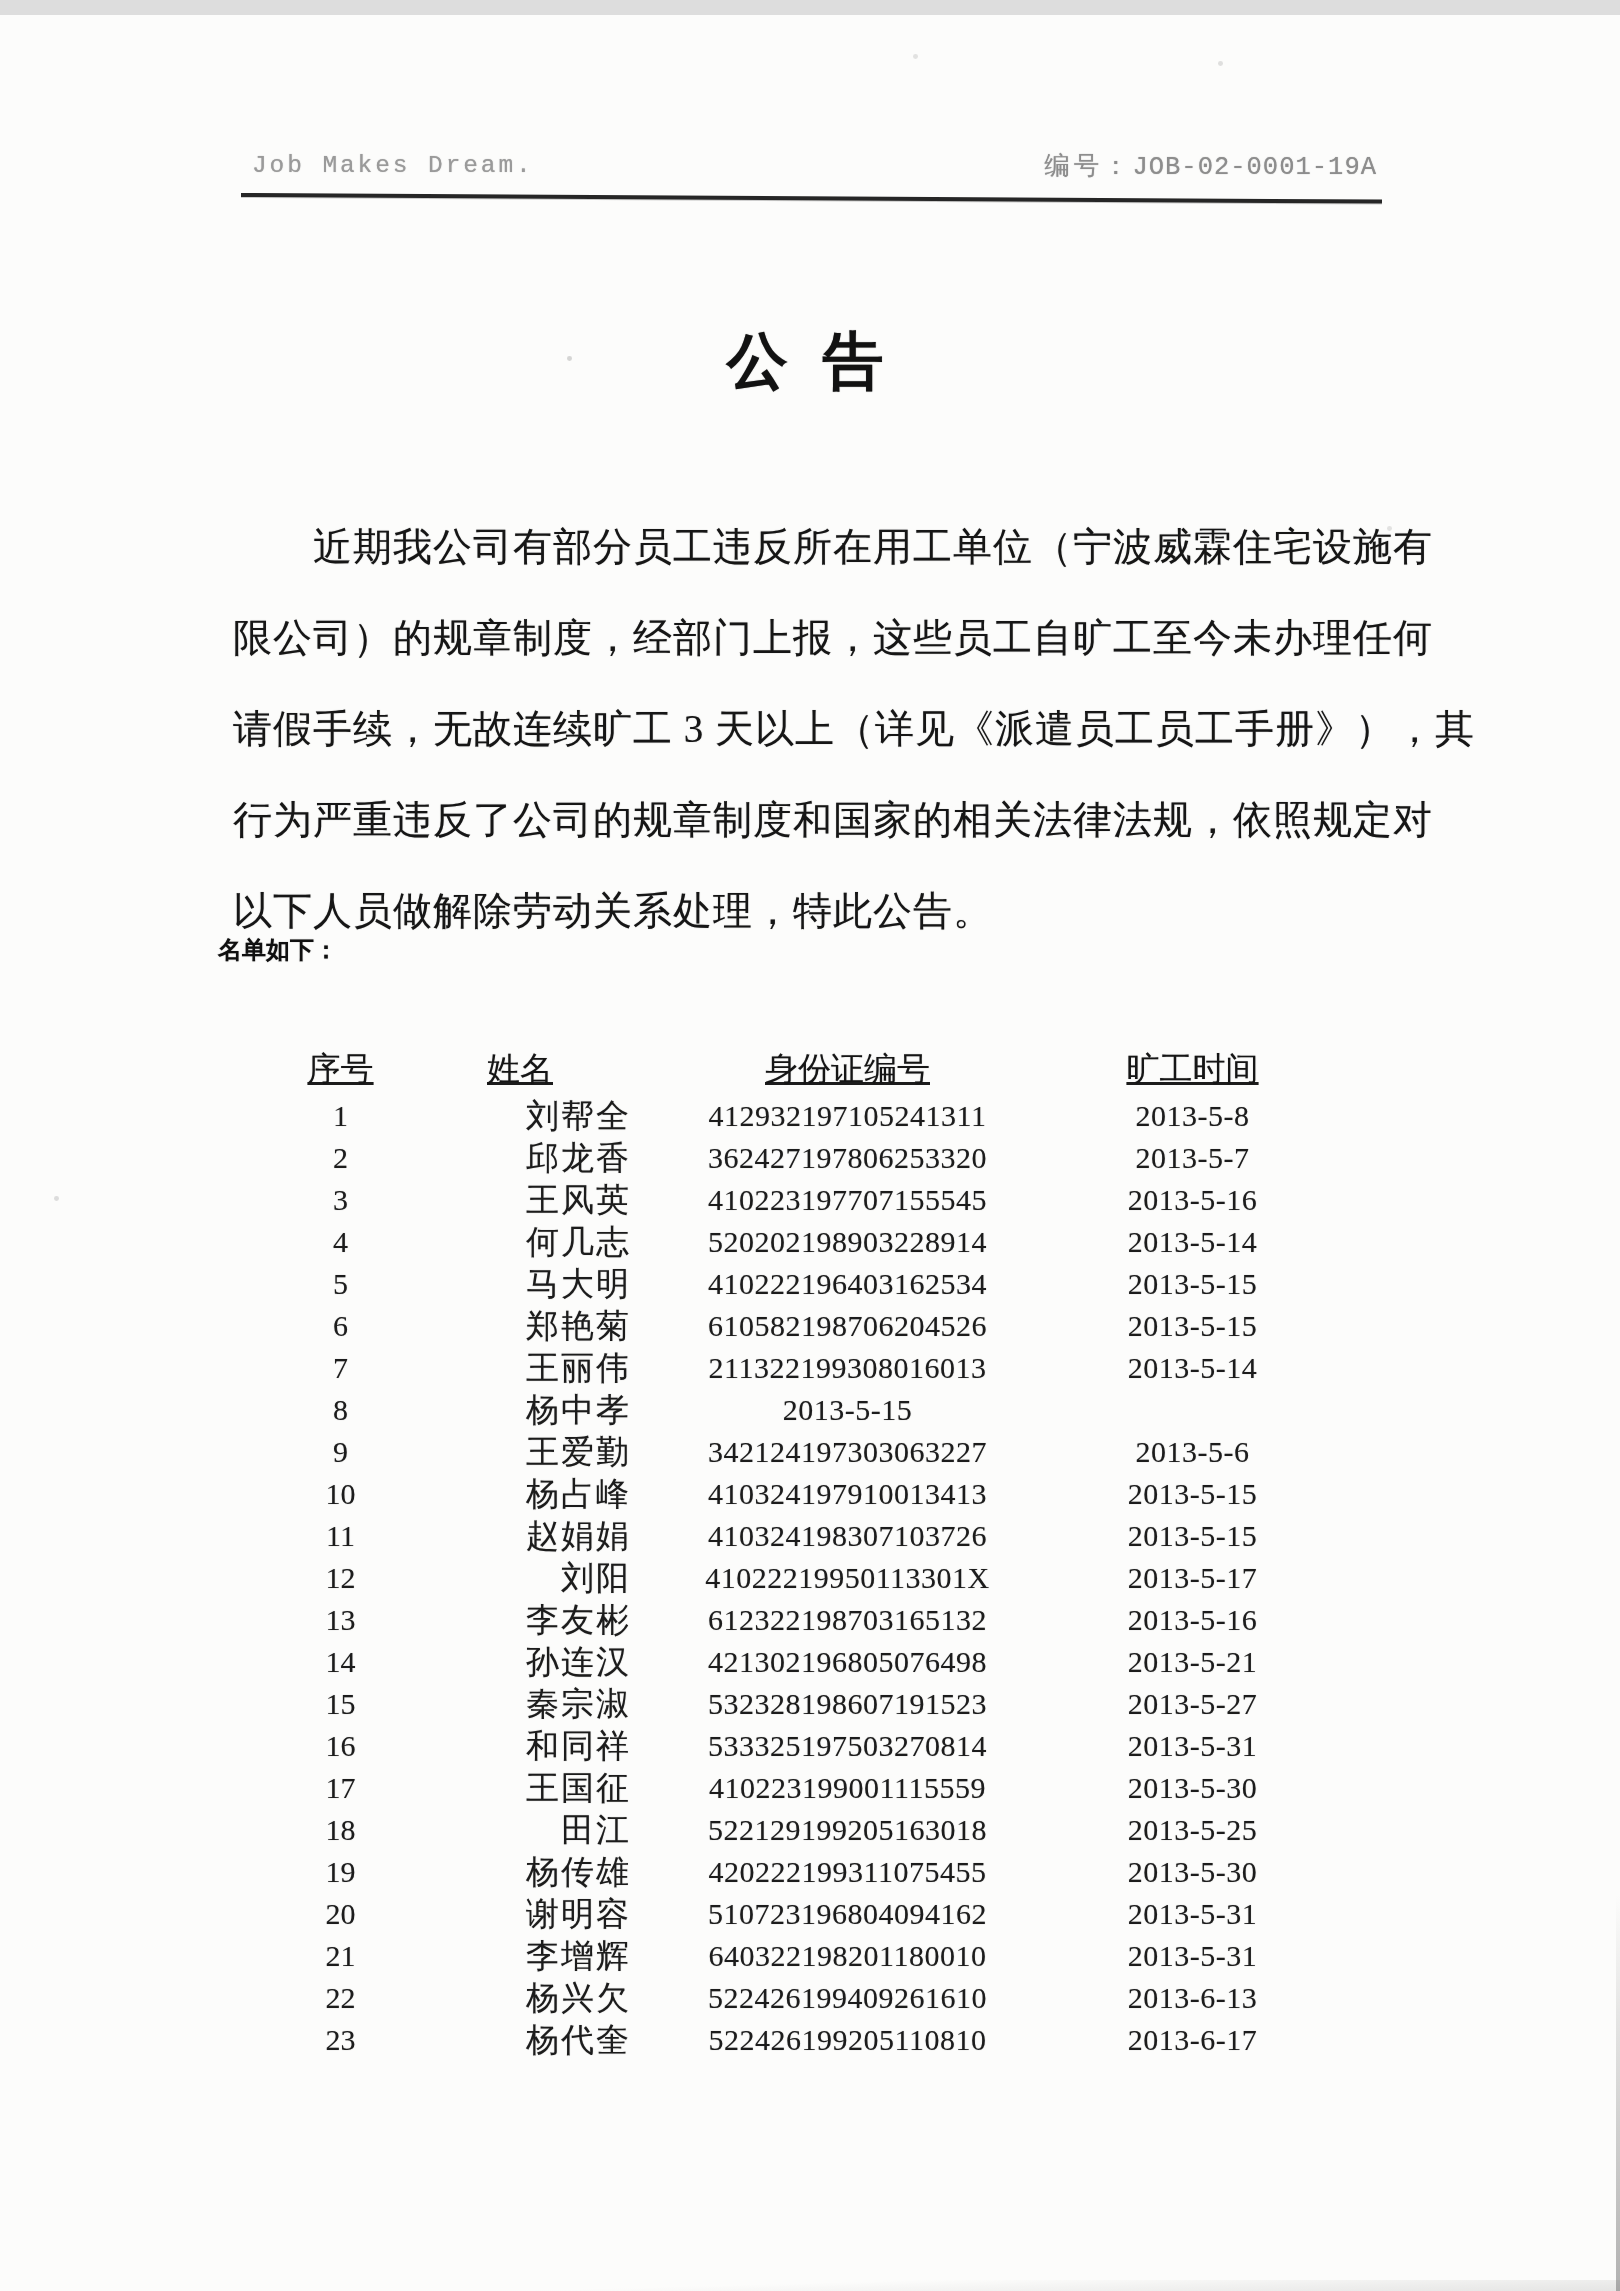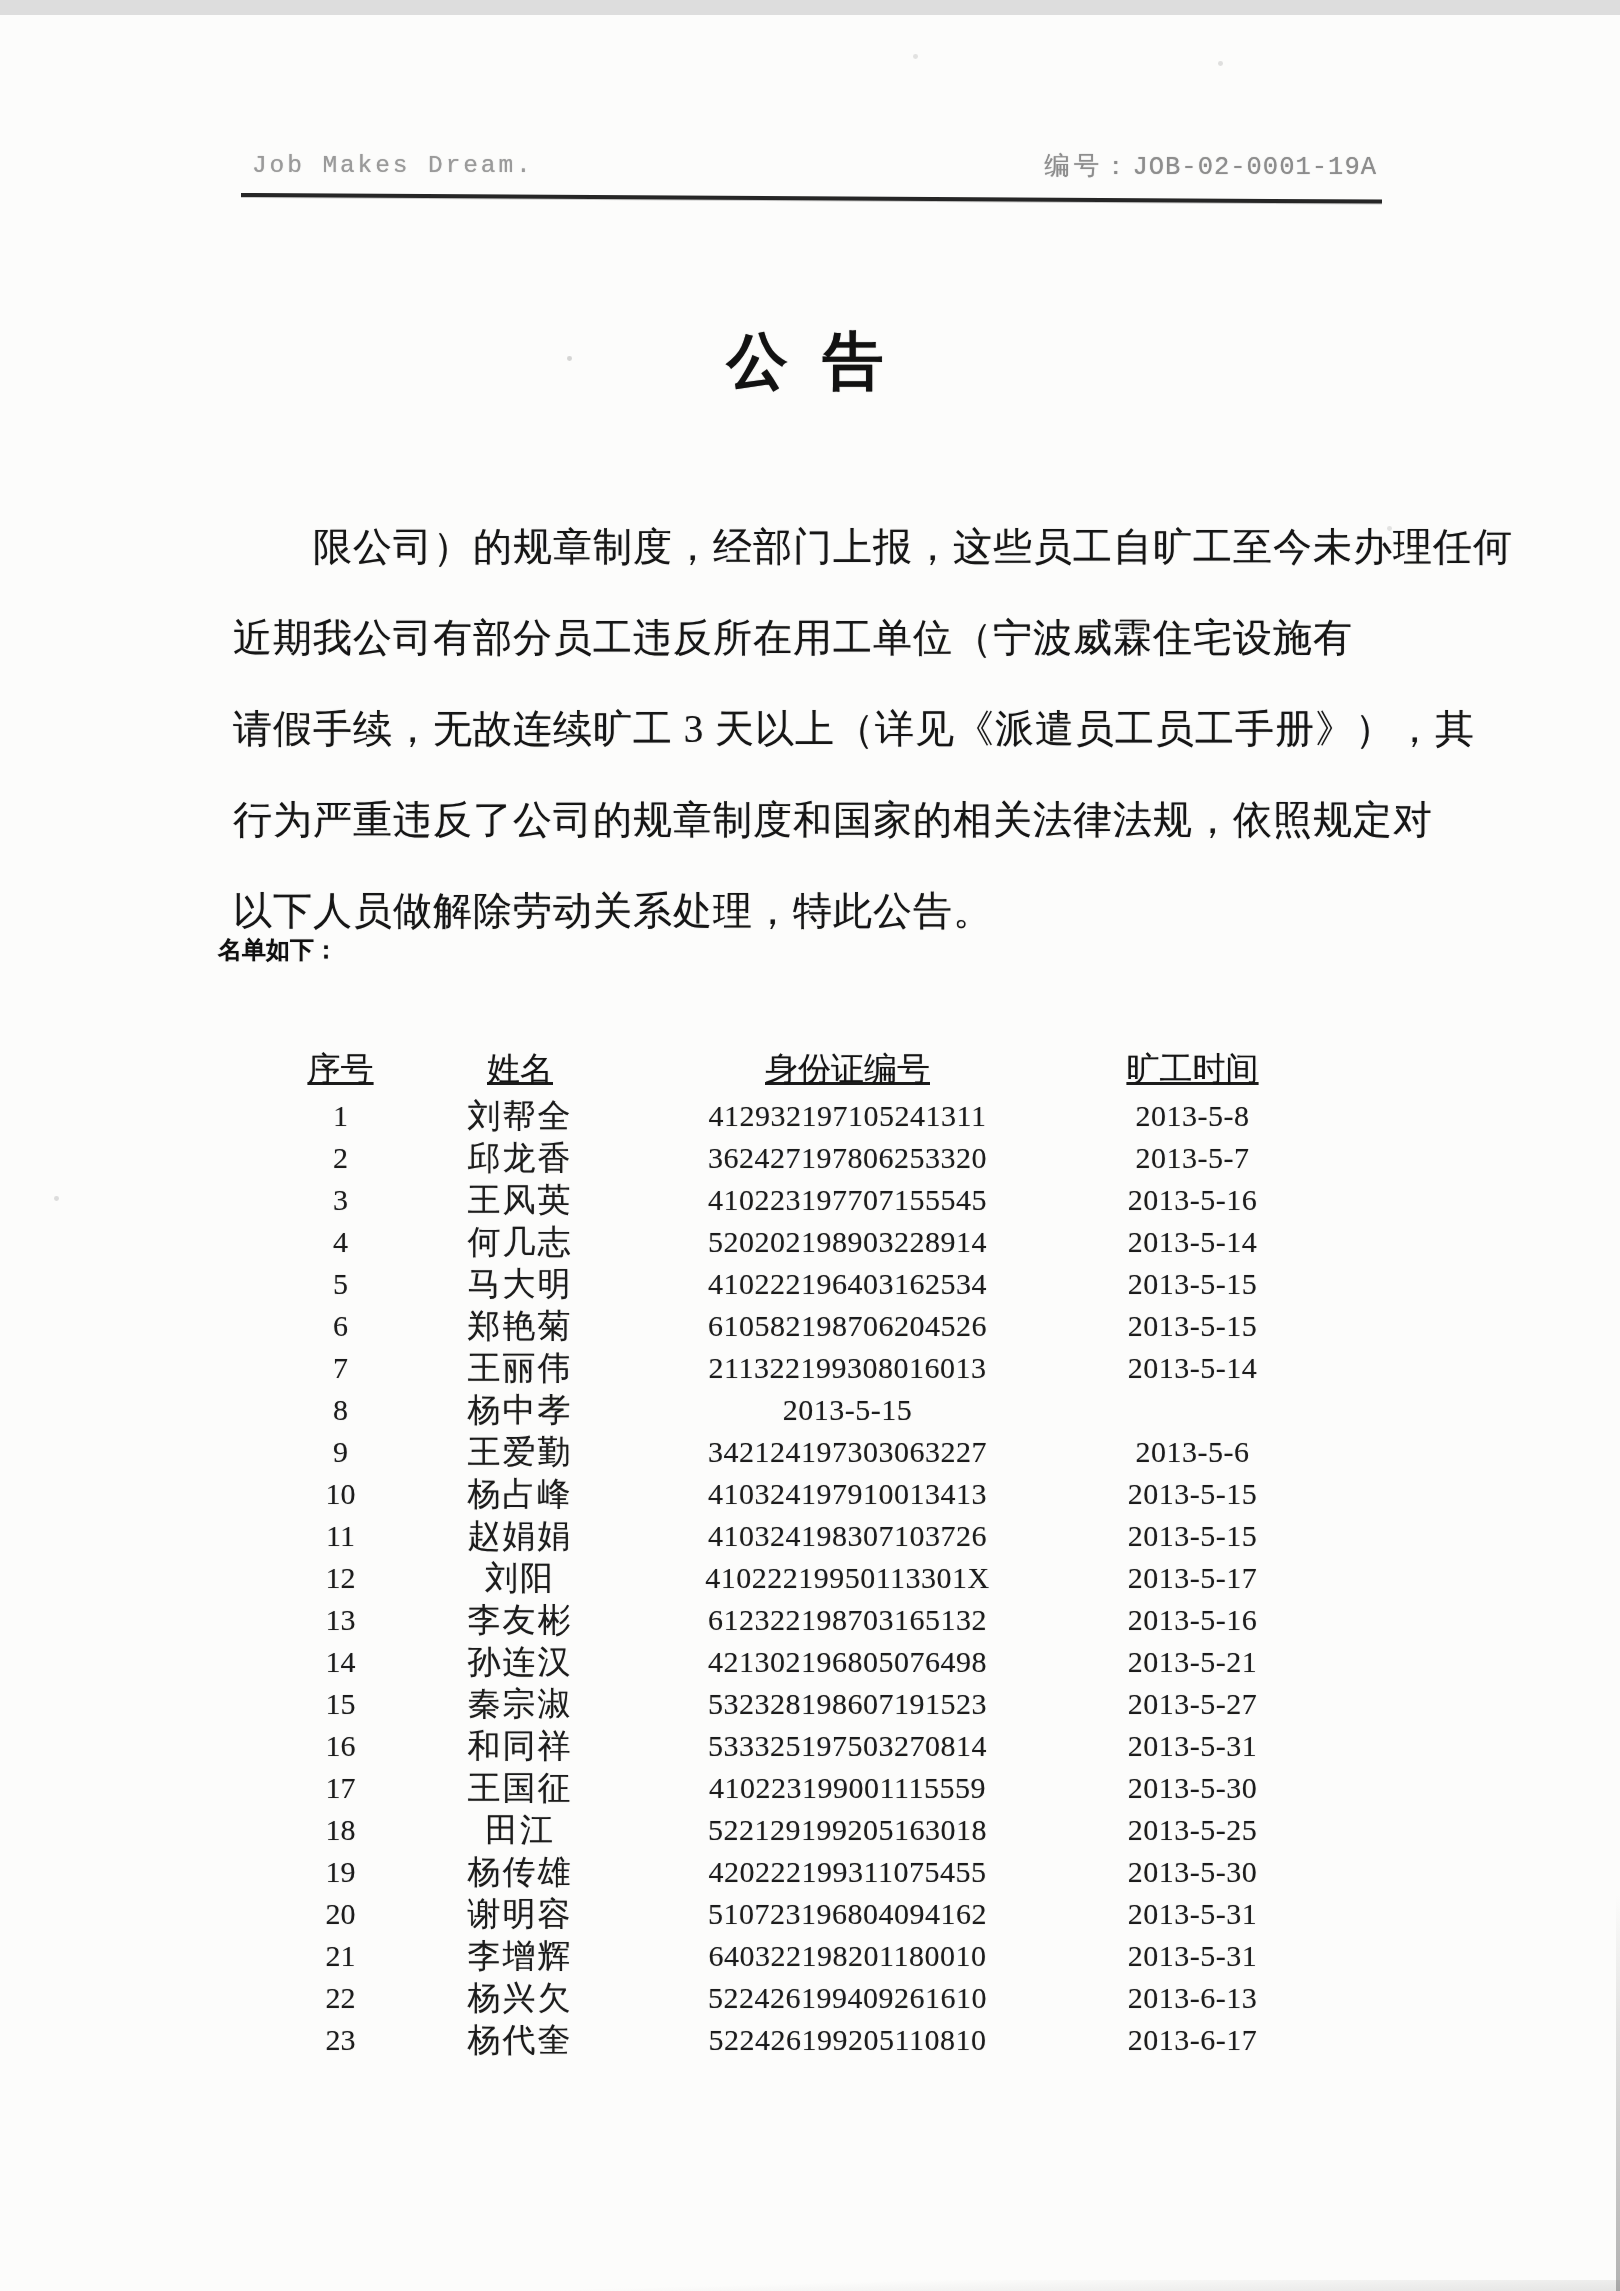--- a/index.html
+++ b/index.html
@@ -62,21 +62,21 @@
   .trow {
     display:grid;
     grid-template-columns:137px 222px 433px 257px;
     height:42px; line-height:42px;
     align-items:center; text-align:center;
   }
   .thead { height:47px; line-height:47px; margin-bottom:2px;text-decoration:underline; }
   .thead .cell { font-size:33px; color:#151515; }
   .cell { text-shadow:0 0 1px rgba(30,30,30,.4); }
   .c-index { font-size:30px; }
-  .c-name  { font-size:33px; letter-spacing:2px; }
+  .c-name  { font-size:33px; letter-spacing:2px;text-align:right; }
   .c-id    { font-size:30px; letter-spacing:0.5px; }
   .c-date  { font-size:30px; letter-spacing:0.5px; }
 
   
   .speck { position:absolute; width:4.9px; height:4.9px; border-radius:50%;
            background:#6f6f6f; opacity:.28; }
   .bottom-shade {
     position:absolute; left:0; right:0; bottom:0; height:27.4px;
     background:linear-gradient(178.5deg, rgba(255,255,255,0) 35%,
                 rgba(165,165,165,.30) 82%, rgba(125,125,125,.48) 100%);
@@ -98,22 +98,22 @@
   <div class="hdr-slogan">Job Makes Dream.</div>
   <div class="hdr-docno">
     <span class="docno-label">编号：</span><span class="docno-value">JOB-02-0001-19A</span>
   </div>
   <div class="hdr-rule"></div>
 
   <div class="doc-title">公 告</div>
 
   <div class="para">
 
-  <div class="body-line">限公司）的规章制度，经部门上报，这些员工自旷工至今未办理任何</div>
-      <div class="body-line">近期我公司有部分员工违反所在用工单位（宁波威霖住宅设施有</div>
+  <div class="body-line">近期我公司有部分员工违反所在用工单位（宁波威霖住宅设施有</div>
+      <div class="body-line">限公司）的规章制度，经部门上报，这些员工自旷工至今未办理任何</div>
       <div class="body-line">请假手续，无故连续旷工 3 天以上（详见《派遣员工员工手册》），其</div>
       <div class="body-line">行为严重违反了公司的规章制度和国家的相关法律法规，依照规定对</div>
       <div class="body-line">以下人员做解除劳动关系处理，特此公告。</div>
     </div>
 
   <div class="list-label">名单如下：</div>
 
   <div class="table">
     <div class="trow thead">
 

